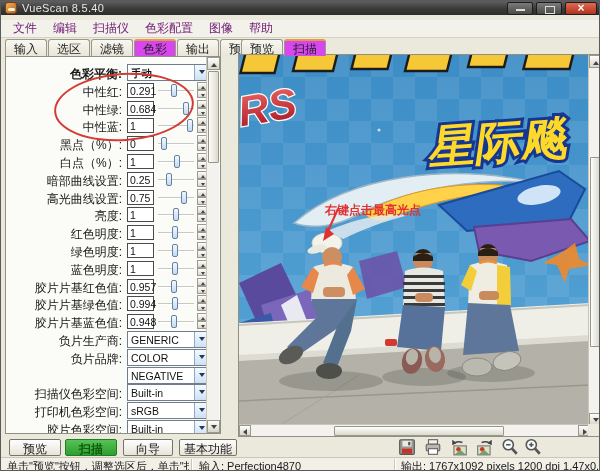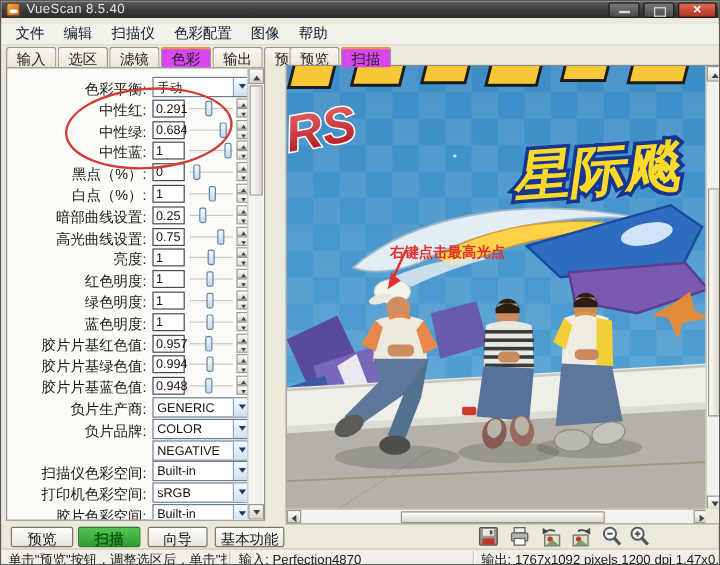--- a/index.html
+++ b/index.html
@@ -16,21 +16,21 @@
   .winbtn{width:26px;height:13px;margin-left:3px;border:1px solid #1d1d1d;border-radius:2px;
     background:linear-gradient(#7a7a7a,#4a4a4a);position:relative;cursor:pointer;}
   .winbtn.close{width:32px;background:linear-gradient(#e06a50,#b03220);}
   .winbtn.min:after{content:"";position:absolute;left:8px;bottom:3px;width:9px;height:2px;background:#ddd;}
   .winbtn.max:after{content:"";position:absolute;left:8px;top:3px;width:8px;height:6px;border:1.5px solid #ddd;}
   .winbtn.close:after{content:"×";position:absolute;left:0;right:0;top:-2px;text-align:center;color:#fff;font-size:12px;font-weight:bold;}
 
   
   .menubar{position:absolute;left:0;top:19px;width:600px;height:18px;background:#f2f1ea;
     border-bottom:1px solid #d4d2c4;display:flex;align-items:center;padding-left:4px;}
-  .menu-item{font-size:12px;color:#0f172a;padding:1px 8px;cursor:default;}
+  .menu-item{font-size:12px;color:#701a75;padding:1px 8px;cursor:default;}
 
   
   .workspace{position:absolute;left:0;top:37px;width:600px;height:399px;background:#ebe8dc;}
 
   .tabstrip{position:absolute;top:1px;height:17px;display:flex;}
   .tab{font-size:12px;color:#222;padding:1px 8px 0;margin-right:1px;background:linear-gradient(#f8f7f0,#e9e6d8);
     border:1px solid #9a988a;border-bottom:none;border-radius:3px 3px 0 0;cursor:pointer;}
   .tab.active{background:#d946ef;border-top:2px solid #e39b3d;padding-top:0;position:relative;z-index:2;}
 
   
@@ -122,21 +122,21 @@
         <div class="tab">输入</div>
         <div class="tab">选区</div>
         <div class="tab">滤镜</div>
         <div class="tab active">色彩</div>
         <div class="tab">输出</div>
         <div class="tab">预置</div>
       </div>
 
     <div class="left-panel">
       <div>
-          <div class="srow" style="top: 7px;">
+          <div class="srow" style="top: 7px; font-weight: bold;">
             <span class="rlabel">色彩平衡:</span>
             <span class="combo">
               <span class="combo-val">手动</span>
               <span class="combo-btn">
                 <i></i>
               </span>
             </span>
           </div>
           <div class="srow" style="top: 24.8px;">
             <span class="rlabel">中性红:</span>

